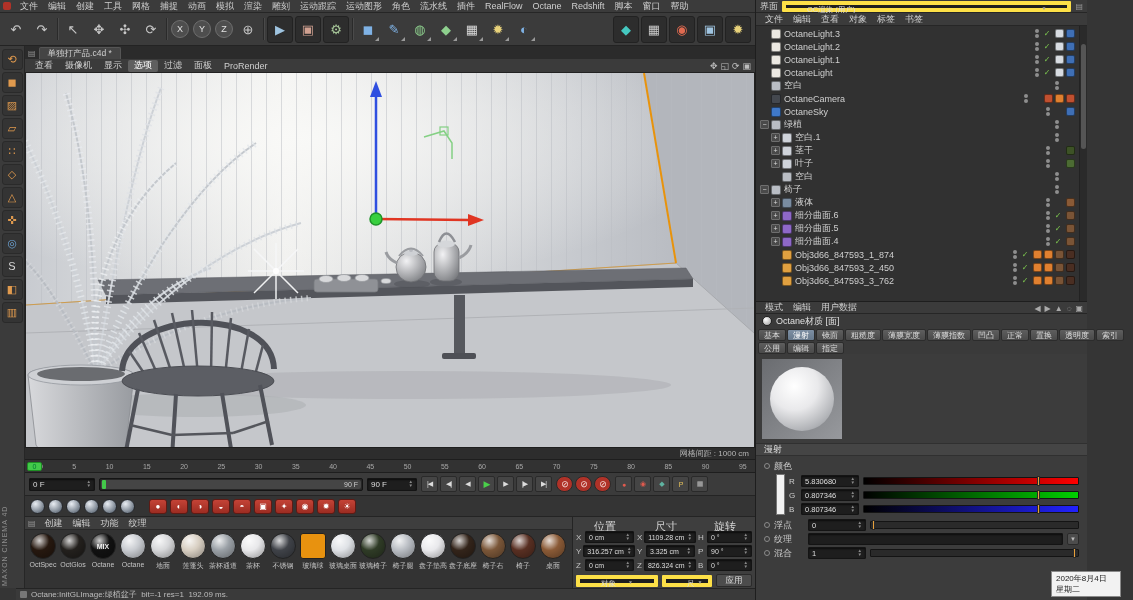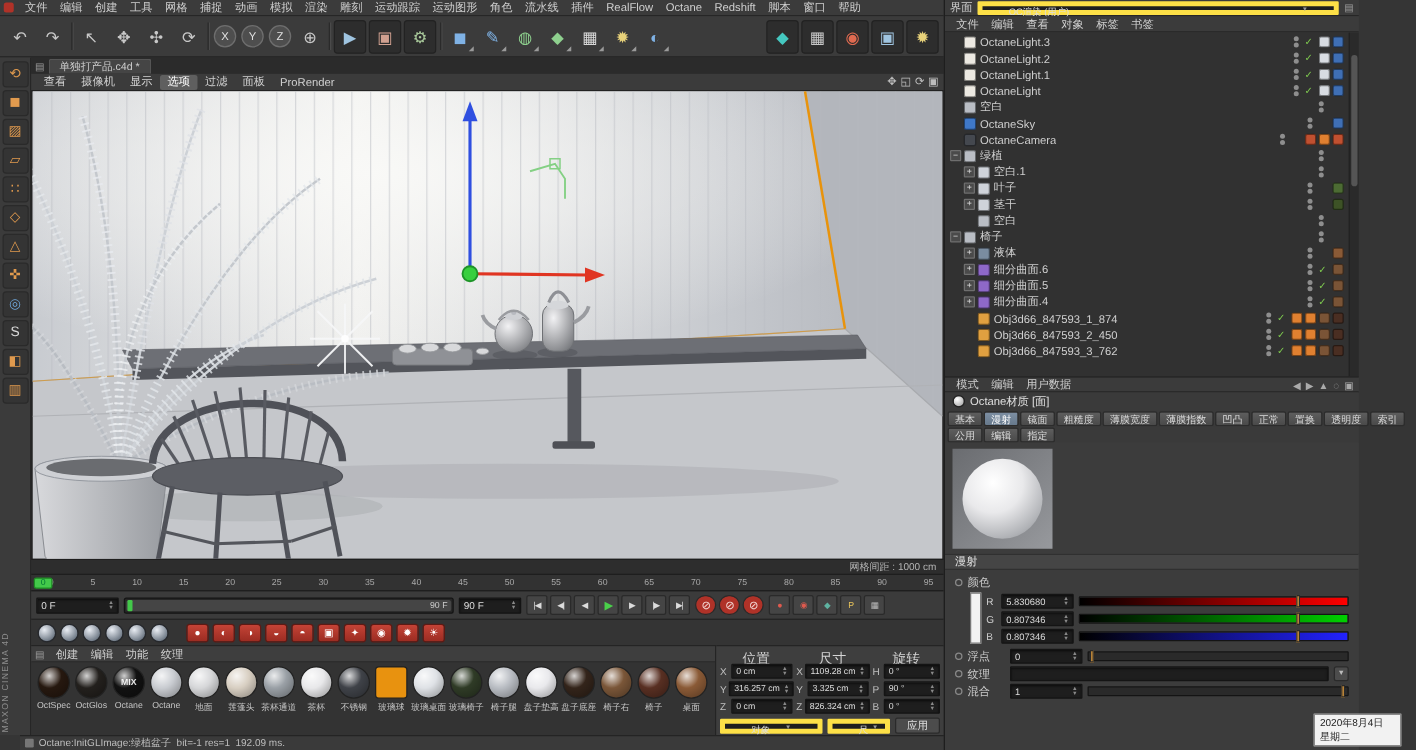--- a/index.html
+++ b/index.html
@@ -974,48 +974,48 @@
                 <i></i>
                 <i></i>
               </span>
               <span class="om-check"></span>
               <span class="om-tags"></span>
             </span>
           </div>
 
           <div class="om-row">
             <span class="om-exp"></span>
-            <span class="om-ico" style="background: rgb(63, 120, 200);"></span>
-            <span class="om-label">OctaneSky</span>
-            <span class="om-right">
-              <span class="om-dots">
-                <i></i>
-                <i></i>
-              </span>
-              <span class="om-check"></span>
-              <span class="om-tags">
-                <i style="background: rgb(63, 111, 181);"></i>
-              </span>
-            </span>
-          </div>
-
-          <div class="om-row">
-            <span class="om-exp"></span>
             <span class="om-ico" style="background: rgb(68, 72, 79);"></span>
             <span class="om-label">OctaneCamera</span>
             <span class="om-right">
               <span class="om-dots">
                 <i></i>
                 <i></i>
               </span>
               <span class="om-check"></span>
               <span class="om-tags">
                 <i style="background: rgb(192, 80, 48);"></i>
                 <i style="background: rgb(224, 128, 48);"></i>
                 <i style="background: rgb(192, 80, 48);"></i>
+              </span>
+            </span>
+          </div>
+
+          <div class="om-row">
+            <span class="om-exp"></span>
+            <span class="om-ico" style="background: rgb(63, 120, 200);"></span>
+            <span class="om-label">OctaneSky</span>
+            <span class="om-right">
+              <span class="om-dots">
+                <i></i>
+                <i></i>
+              </span>
+              <span class="om-check"></span>
+              <span class="om-tags">
+                <i style="background: rgb(63, 111, 181);"></i>
               </span>
             </span>
           </div>
 
           <div class="om-row">
             <span class="om-exp">−</span>
             <span class="om-ico" style="background: rgb(185, 189, 196);"></span>
             <span class="om-label">绿植</span>
             <span class="om-right">
               <span class="om-dots">
@@ -1037,45 +1037,45 @@
                 <i></i>
               </span>
               <span class="om-check"></span>
               <span class="om-tags"></span>
             </span>
           </div>
 
           <div class="om-row" style="padding-left: 15px;">
             <span class="om-exp">+</span>
             <span class="om-ico" style="background: rgb(207, 211, 218);"></span>
-            <span class="om-label">叶子</span>
+            <span class="om-label">茎干</span>
             <span class="om-right">
               <span class="om-dots">
                 <i></i>
                 <i></i>
               </span>
               <span class="om-check"></span>
               <span class="om-tags">
-                <i style="background: rgb(76, 107, 51);"></i>
+                <i style="background: rgb(61, 82, 38);"></i>
               </span>
             </span>
           </div>
 
           <div class="om-row" style="padding-left: 15px;">
             <span class="om-exp">+</span>
             <span class="om-ico" style="background: rgb(207, 211, 218);"></span>
-            <span class="om-label">茎干</span>
+            <span class="om-label">叶子</span>
             <span class="om-right">
               <span class="om-dots">
                 <i></i>
                 <i></i>
               </span>
               <span class="om-check"></span>
               <span class="om-tags">
-                <i style="background: rgb(61, 82, 38);"></i>
+                <i style="background: rgb(76, 107, 51);"></i>
               </span>
             </span>
           </div>
 
           <div class="om-row" style="padding-left: 15px;">
             <span class="om-exp"></span>
             <span class="om-ico" style="background: rgb(185, 189, 196);"></span>
             <span class="om-label">空白</span>
             <span class="om-right">
               <span class="om-dots">

